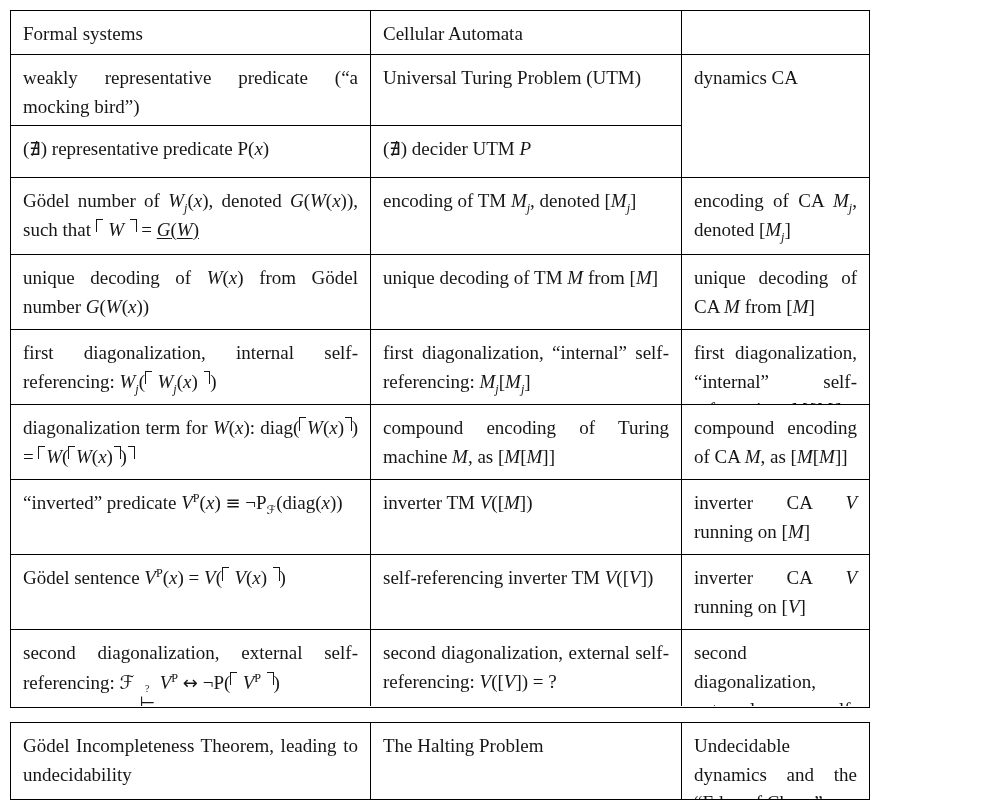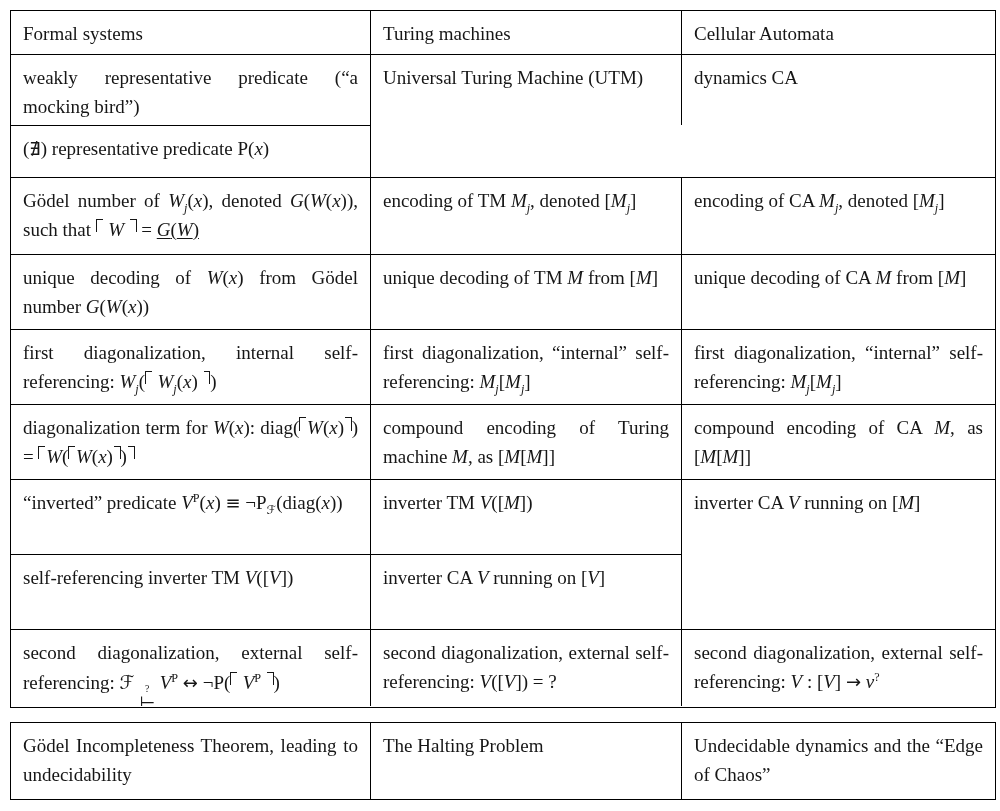--- a/index.html
+++ b/index.html
@@ -2,21 +2,21 @@
 <html><head>
 <meta charset="utf-8">
 <style>
   html, body { margin:0; padding:0; background:#ffffff; }
   .page {
     position:relative; width:1000px; height:811px; background:#ffffff;
     font-family:"Liberation Serif","DejaVu Serif",serif;
     font-size:19px; line-height:1.5; color:#161616;
   }
   .section {
-    position:absolute; left:10px; width:986px;
+    position:absolute; left:10px; width:860px;
     border:1.5px solid #000; box-sizing:border-box; background:#fff;
   }
   .sec-header { top:10px;  height:47px;  }
   .sec-body   { top:54px;  height:654px; }
   .sec-footer { top:722px; height:78px;  }
   .row { display:grid; grid-template-columns:360px 311px 1fr; }
   .sec-header .row, .sec-footer .row { height:100%; }
   .rh70 { height:70px; } .rh52 { height:52px; } .rh77 { height:77px; } .rh75 { height:75px; }
   .rhfill { height:77px; }
   .cell {
@@ -47,33 +47,33 @@
   u { text-underline-offset:2px; }
 </style>
 </head>
 <body>
 
 <div class="page">
 
   <div class="section sec-header">
     <div class="row">
       <div class="cell">Formal systems</div>
-      <div class="cell">Turing machines</div>
       <div class="cell">Cellular Automata</div>
     </div>
   </div>
 
   <div class="section sec-body">
     <div class="row rh70">
       <div class="cell">weakly representative predicate (“a mocking bird”)</div>
-      <div class="cell">Universal Turing Machine (UTM)</div>
+      <div class="cell">Universal Turing Problem (UTM)</div>
       <div class="cell">dynamics CA</div>
     </div>
     <div class="row rh52">
       <div class="cell">(<span class="sf">∄</span>) representative predicate P(<i>x</i>)</div>
+      <div class="cell">(<span class="sf">∄</span>) decider UTM <i>P</i></div>
     </div>
     <div class="row rh77">
       <div class="cell">Gödel number of <i>W<sub>j</sub></i>(<i>x</i>), denoted <i>G</i>(<i>W</i>(<i>x</i>)), such that <span class="crl"></span> <i>W</i> <span class="crr"></span> = <u><i>G</i>(<i>W</i>)</u></div>
       <div class="cell">encoding of TM <i>M<sub>j</sub></i>, denoted [<i>M<sub>j</sub></i>]</div>
       <div class="cell">encoding of CA <i>M<sub>j</sub></i>, denoted [<i>M<sub>j</sub></i>]</div>
     </div>
     <div class="row rh75">
       <div class="cell">unique decoding of <i>W</i>(<i>x</i>) from Gödel number <i>G</i>(<i>W</i>(<i>x</i>))</div>
       <div class="cell">unique decoding of TM <i>M</i> from [<i>M</i>]</div>
       <div class="cell">unique decoding of CA <i>M</i> from [<i>M</i>]</div>
@@ -87,20 +87,21 @@
       <div class="cell">diagonalization term for <i>W</i>(<i>x</i>): diag(<span class="crl"></span><i>W</i>(<i>x</i>)<span class="crr"></span>) = <span class="crl"></span><i>W</i>(<span class="crl"></span><i>W</i>(<i>x</i>)<span class="crr"></span>)<span class="crr"></span></div>
       <div class="cell">compound encoding of Turing machine <i>M</i>, as [<i>M</i>[<i>M</i>]]</div>
       <div class="cell">compound encoding of CA <i>M</i>, as [<i>M</i>[<i>M</i>]]</div>
     </div>
     <div class="row rh75">
       <div class="cell">“inverted” predicate <i>V</i><sup>P</sup>(<i>x</i>) <span class="sf">≡</span> ¬P<sub class="scr">ℱ</sub>(diag(<i>x</i>))</div>
       <div class="cell">inverter TM <i>V</i>([<i>M</i>])</div>
       <div class="cell">inverter CA <i>V</i> running on [<i>M</i>]</div>
     </div>
     <div class="row rh75">
+      <div class="cell">Gödel sentence <i>V</i><sup>P</sup>(<i>x</i>) = <i>V</i>(<span class="crl"></span> <i>V</i>(<i>x</i>) <span class="crr"></span>)</div>
       <div class="cell">self-referencing inverter TM <i>V</i>([<i>V</i>])</div>
       <div class="cell">inverter CA <i>V</i> running on [<i>V</i>]</div>
     </div>
     <div class="row rhfill">
       <div class="cell">second diagonalization, external self-referencing: <span class="scr">ℱ</span> <span class="tstk">
             <span class="tq">?</span>
             <span class="sf">⊢</span>
           </span> <i>V</i><sup>P</sup> <span class="sf">↔</span> ¬P(<span class="crl"></span> <i>V</i><sup>P</sup> <span class="crr"></span>)</div>
       <div class="cell">second diagonalization, external self-referencing: <i>V</i>([<i>V</i>]) = ?</div>
       <div class="cell">second diagonalization, external self-referencing: <i>V</i> : [<i>V</i>] <span class="sf">→</span> <i>v</i><sup>?</sup></div>

